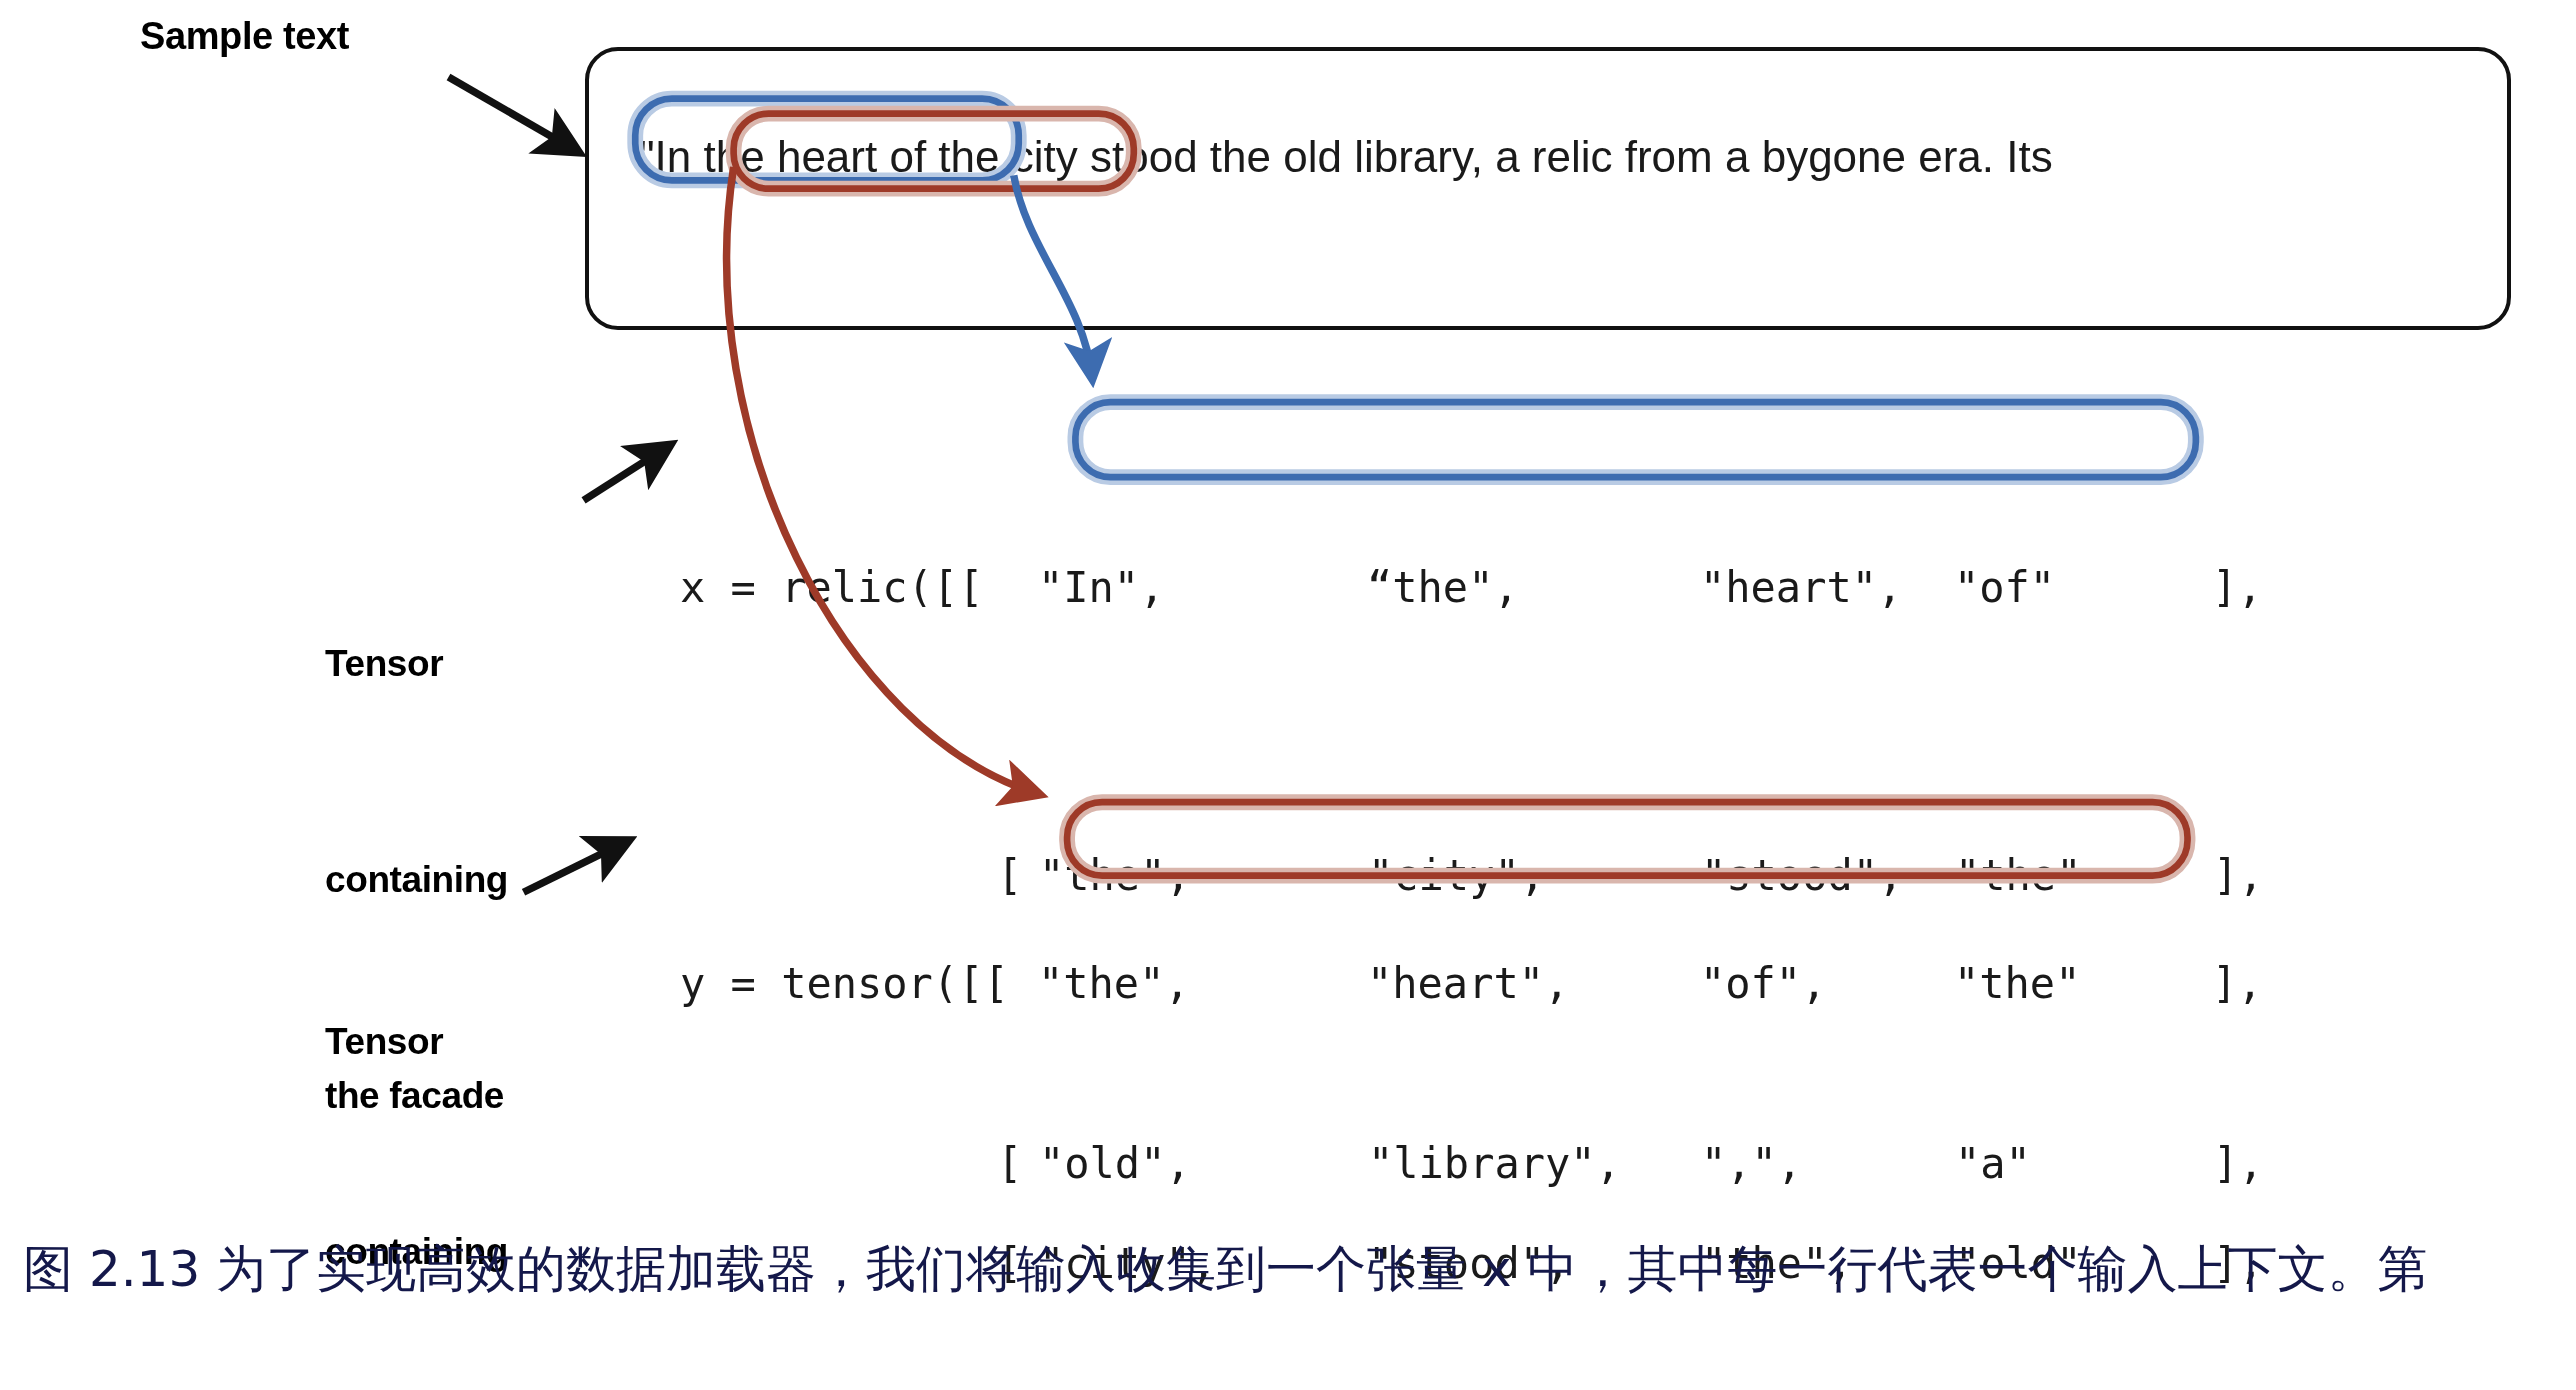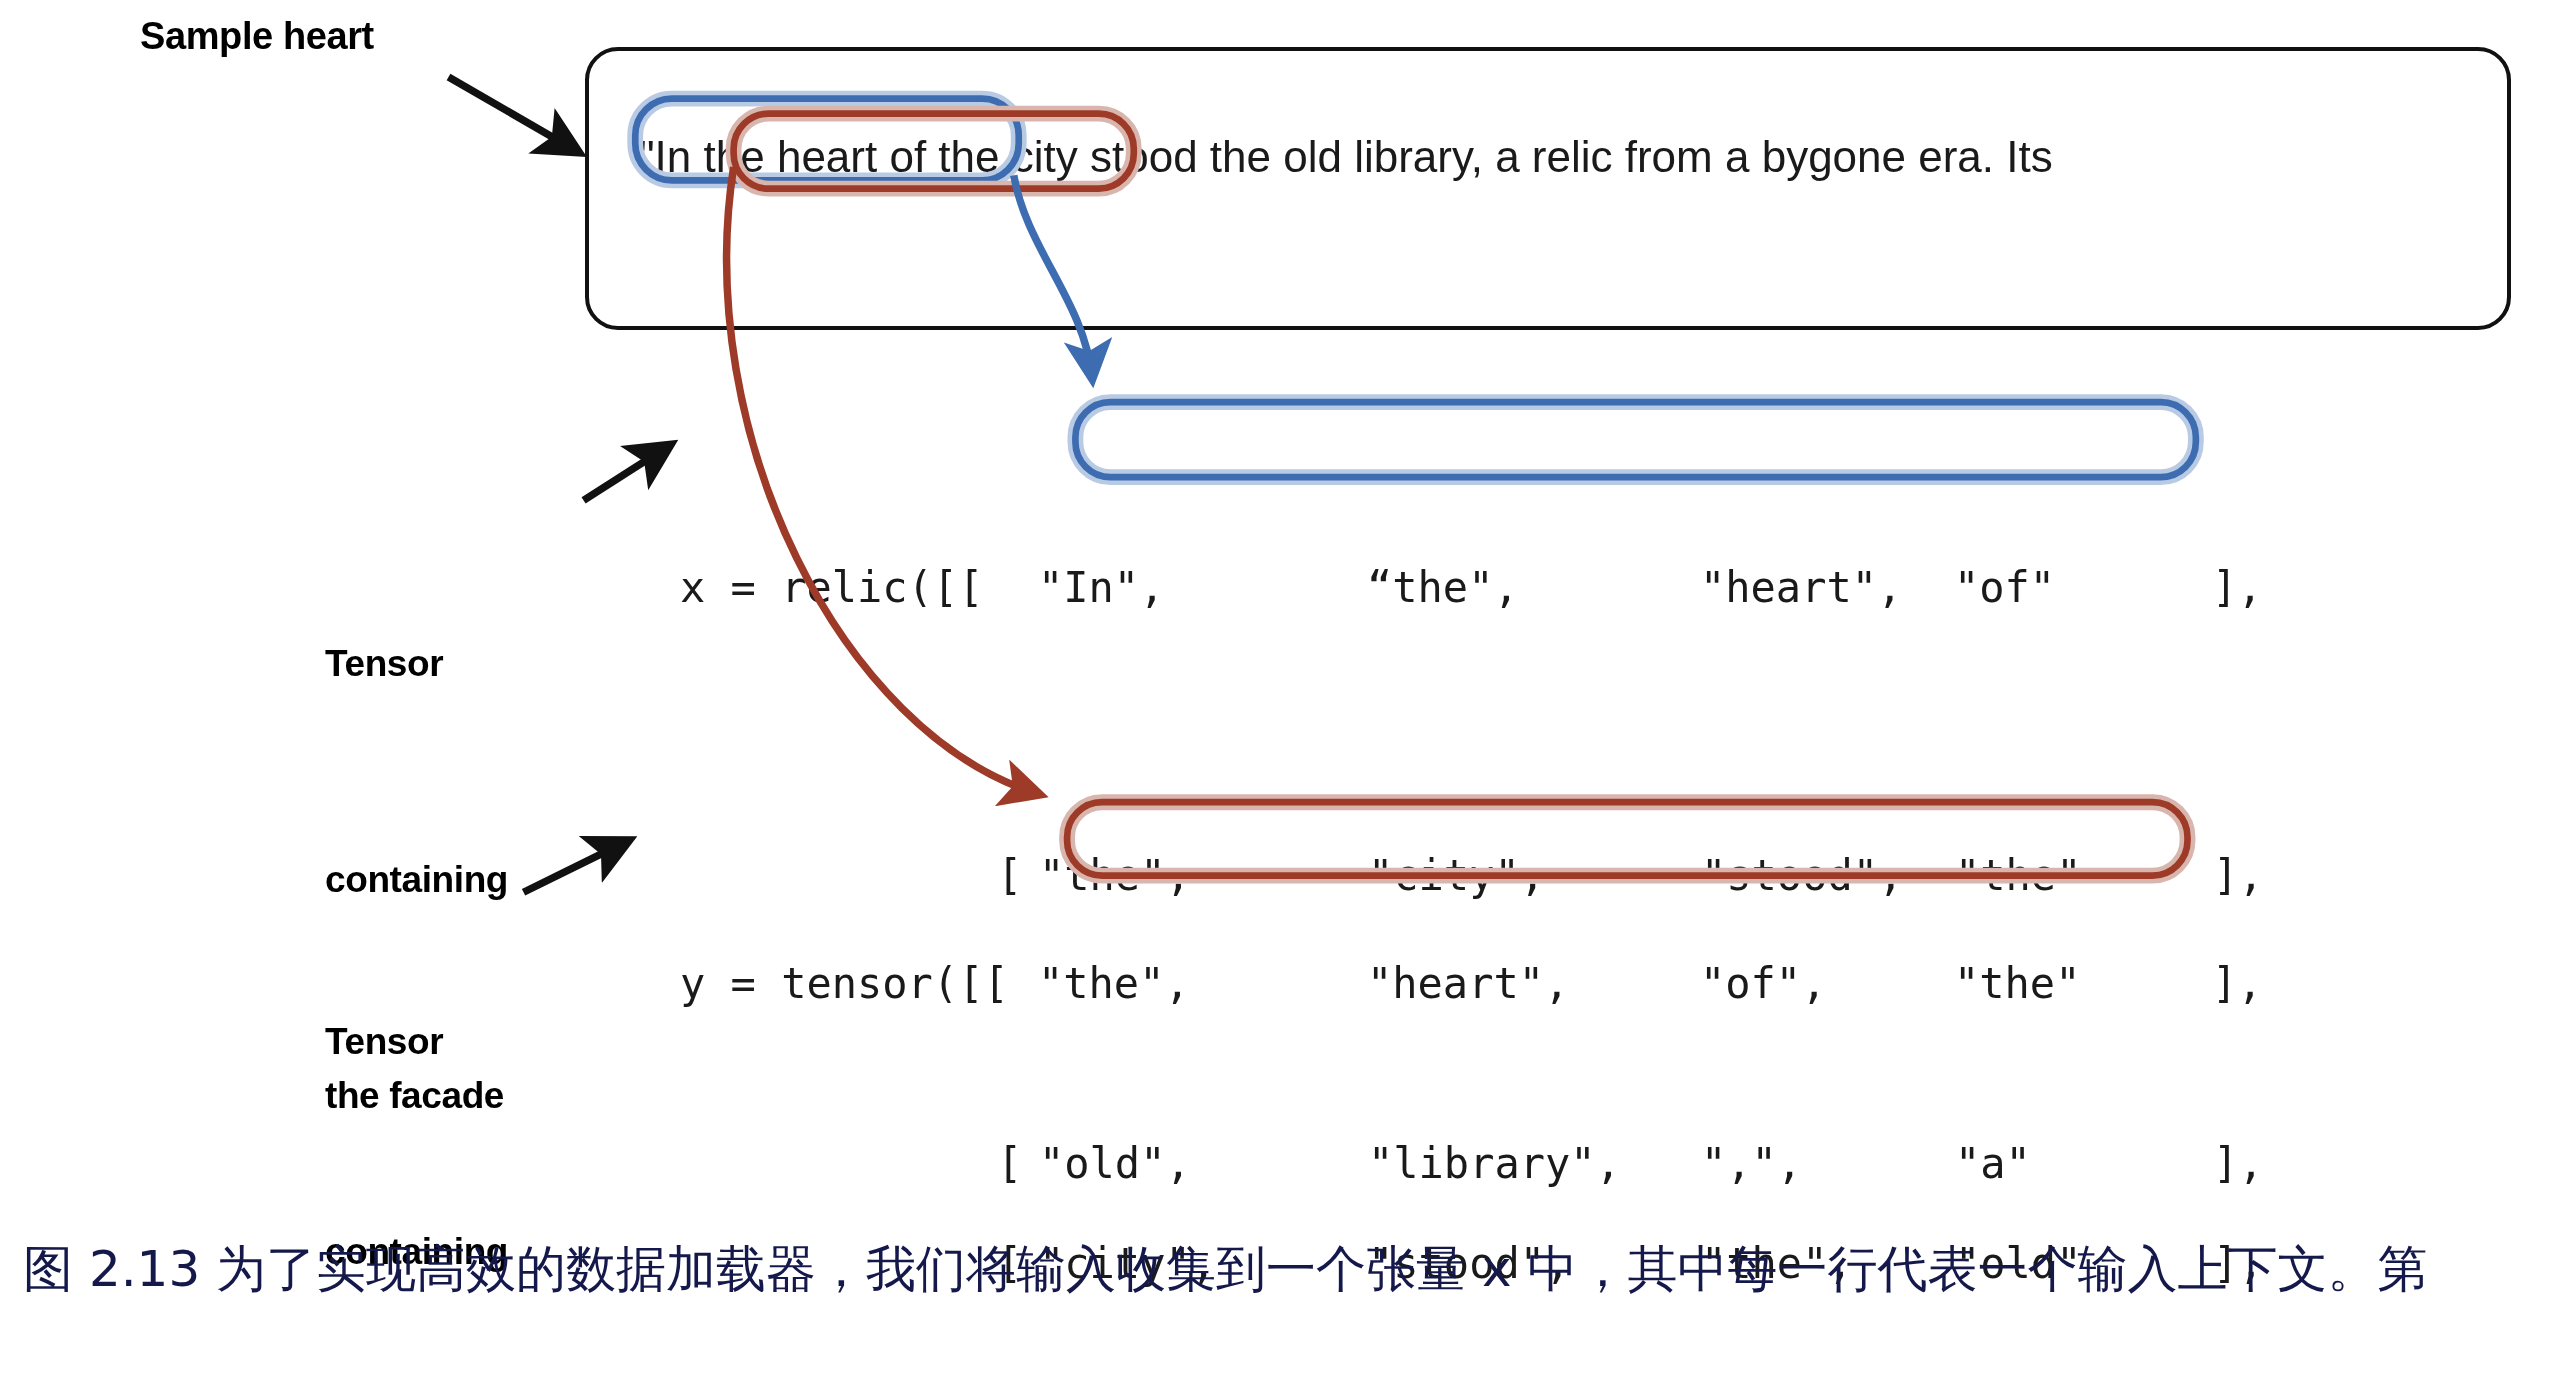--- a/index.html
+++ b/index.html
@@ -112,21 +112,21 @@
 </style>
 </head>
 <body>
 
 <div id="page">
 
   <div id="sample-box"></div>
 
   <div id="sample-text"><span>"In the heart of the city stood the old library, a relic from a bygone era. Its</span><br><br></div>
 
-  <div class="callout" id="label-sample-text">Sample heart</div>
+  <div class="callout" id="label-sample-text">Sample text</div>
 
   <div class="callout" id="label-tensor-inputs">
     <div>Tensor</div>
     <div>containing</div>
     <div>the facade</div>
   </div>
 
   <div class="callout" id="label-tensor-targets">
     <div>Tensor</div>
     <div>containing</div>

